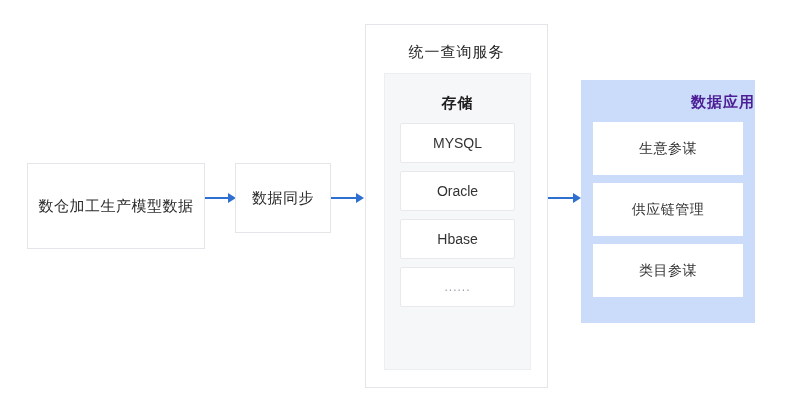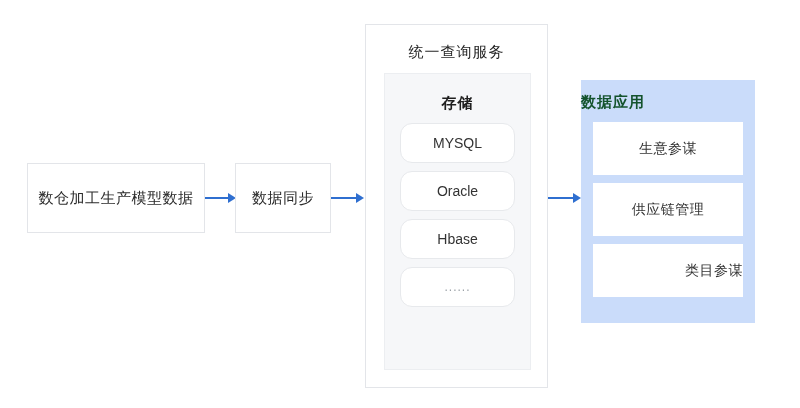--- a/index.html
+++ b/index.html
@@ -32,21 +32,21 @@
     text-align: center;
     color: #2b2b2b;
     font-size: 15px;
     letter-spacing: 0.5px;
   }
 
   #source-node {
     left: 27px;
     top: 163px;
     width: 178px;
-    height: 70px;
+    height: 86px;
   }
   #sync-node {
     left: 235px;
     top: 163px;
     width: 96px;
     height: 70px;
     font-family: Liberation Mono, monospace;
   }
 
   
@@ -126,21 +126,21 @@
     letter-spacing: 1px;
   }
   #storage-list {
     margin: 10px 15px 0 15px;
   }
   .storage-item {
     box-sizing: border-box;
     height: 40px;
     background: #ffffff;
     border: 1px solid #e7e9ec;
-    border-radius: 12px;
+    border-radius: 2px;
     display: flex;
     align-items: center;
     justify-content: center;
     font-size: 14px;
     color: #333333;
     margin-bottom: 8px;
   }
   .storage-item:last-child {
     margin-bottom: 0;
   }
@@ -155,44 +155,43 @@
     position: absolute;
     left: 581px;
     top: 80px;
     width: 174px;
     height: 243px;
     box-sizing: border-box;
     background: #cadcfa;
   }
   #apps-title {
     margin-top: 13px;
-    text-align: left;
+    text-align: right;
     font-size: 15px;
     font-weight: bold;
-    color: #14532d;
+    color: #4c1d95;
     letter-spacing: 1px;
   }
   #apps-list {
     margin: 10px 12px 0 12px;
   }
   .app-item {
     box-sizing: border-box;
     height: 53px;
     background: #ffffff;
     display: flex;
     align-items: center;
     justify-content: center;
     font-size: 14px;
     color: #333333;
     margin-bottom: 8px;
     letter-spacing: 0.5px;
   }
   .app-item:last-child {
     margin-bottom: 12px;
-    justify-content: flex-end;
   }
 </style>
 </head>
 <body>
 
 <div id="canvas">
 
   <div class="node-box" id="source-node">
     <span>数仓加工生产模型数据</span>
   </div>

